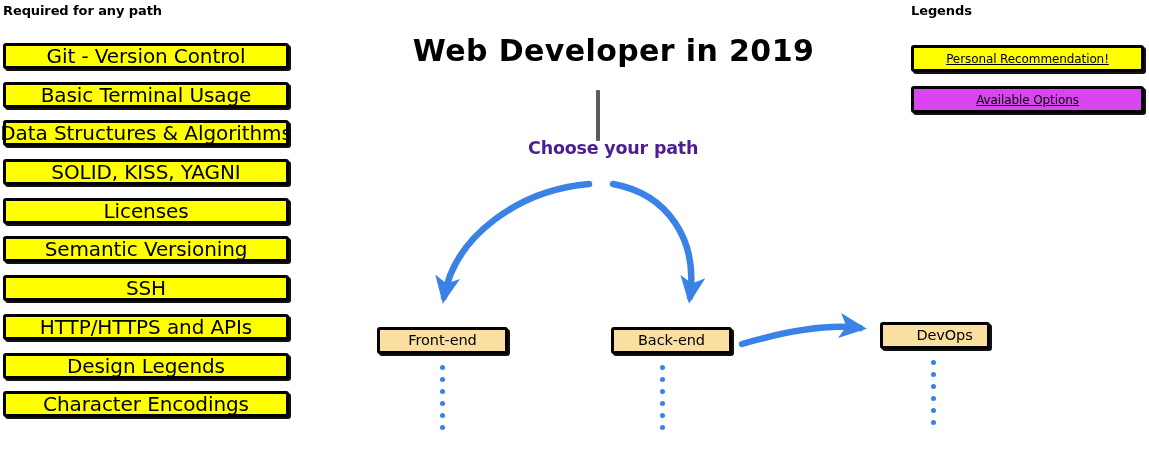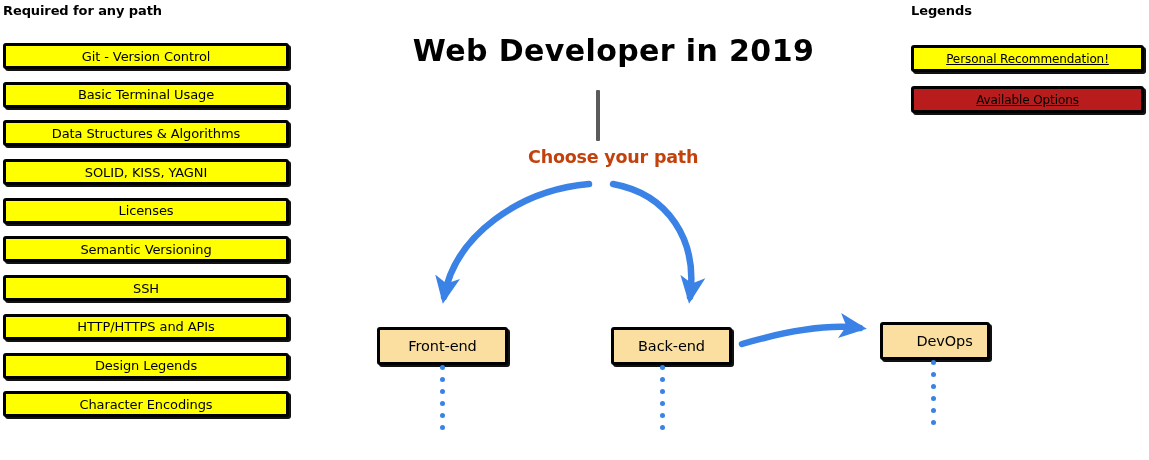--- a/index.html
+++ b/index.html
@@ -50,21 +50,21 @@
     margin-bottom: 12.7px;
     background: #FFFF00;
     border: 3px solid #000000;
     border-radius: 3px;
     box-shadow: 2px 2px 0 0 #111;
     display: flex;
     align-items: center;
     justify-content: center;
   }
   .req-box .lbl {
-    font-size: 13px;
+    font-size: 20px;
     line-height: 1;
     color: #000;
     white-space: nowrap;
     letter-spacing: -0.1px;
   }
 
   
   .legend-box {
     position: absolute;
     box-sizing: border-box;
@@ -79,64 +79,64 @@
     justify-content: center;
   }
   .legend-box .lbl {
     font-size: 12px;
     line-height: 1;
     white-space: nowrap;
     letter-spacing: -0.1px;
     text-decoration: underline;
   }
   #legend-box-0 { top: 45px; background: #FFFF00; }
-  #legend-box-1 { top: 86px; background: #b91c1c; }
+  #legend-box-1 { top: 86px; background: #d946ef; }
 
   
   #main-title {
     position: absolute;
     left: 0;
     top: 33px;
     width: 1149px;
     text-align: center;
     font-size: 30px;
     font-weight: bold;
     letter-spacing: 0.4px;
     color: #000;
   }
   
   #main-title span { display: inline-block; transform: translateX(23px); margin-left: 32px; }
 
   #choose-path {
     position: absolute;
     left: 528px;
-    top: 147px;
+    top: 138px;
     font-size: 17.5px;
     font-weight: bold;
     letter-spacing: -0.2px;
-    color: #c2410c;
+    color: #4c1d95;
     white-space: nowrap;
   }
 
   
   #stem-line {
     position: absolute;
     left: 596px;
     top: 90px;
     width: 4px;
     height: 51px;
     background: #5b5b5b;
     border-radius: 1px;
   }
 
   
   .path-box {
     position: absolute;
     box-sizing: border-box;
-    height: 38px;
+    height: 27px;
     background: #FADFA0;
     border: 3px solid #000000;
     border-radius: 3px;
     box-shadow: 2px 2px 0 0 #111;
     display: flex;
     align-items: center;
     justify-content: center;
   }
   .path-box .lbl {
     font-size: 14.5px;

